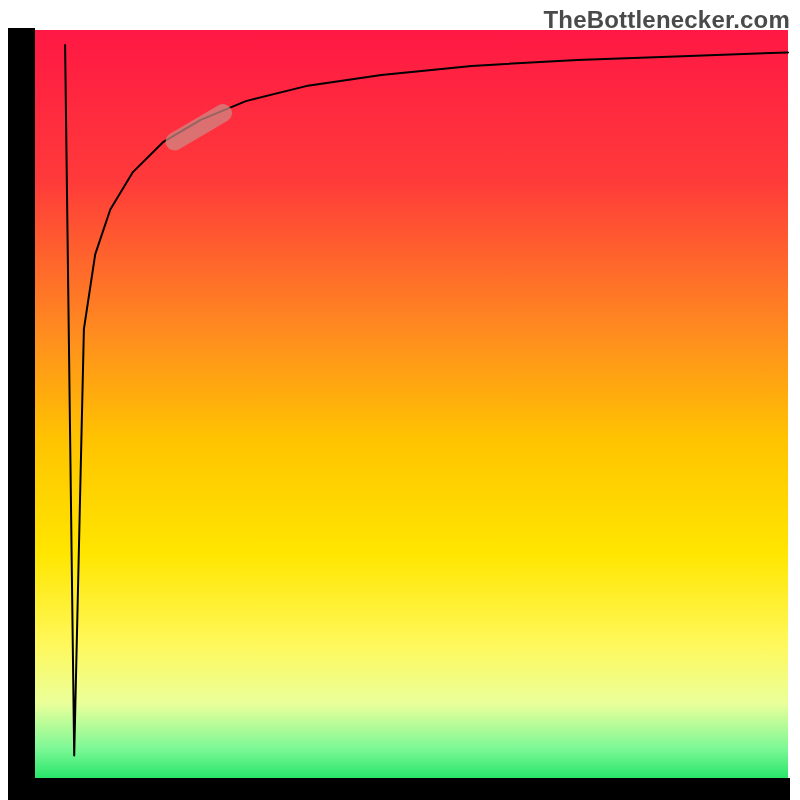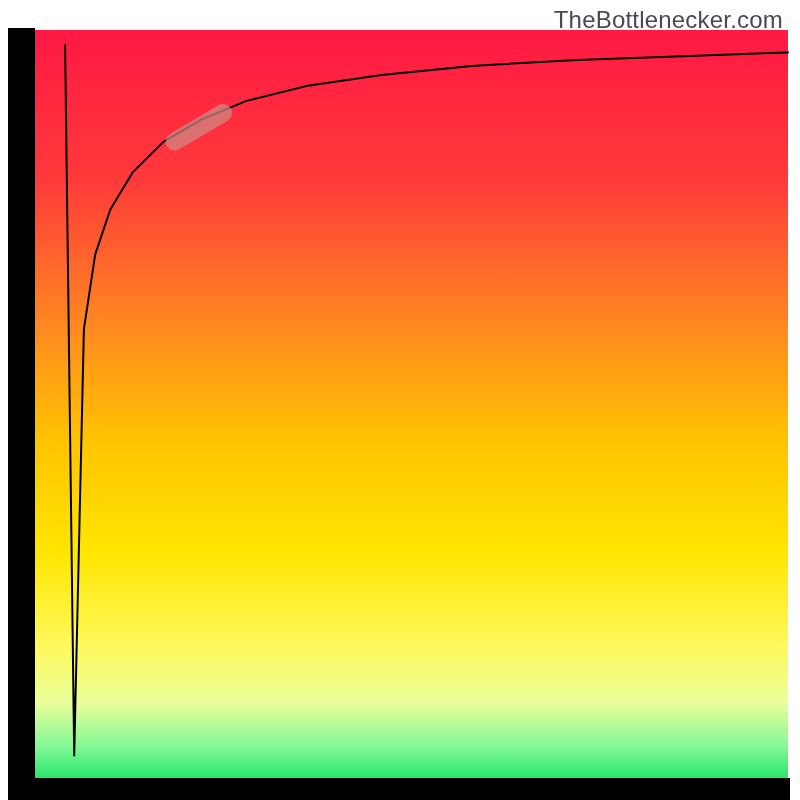--- a/index.html
+++ b/index.html
@@ -12,25 +12,25 @@
     font-family: Arial, Helvetica, sans-serif;
   }
   .stage {
     position: relative;
     width: 800px;
     height: 800px;
   }
   .watermark {
     position: absolute;
     top: 6px;
-    right: 17px;
+    right: 10px;
     font-size: 24px;
     color: #4a4a4a;
     letter-spacing: 0.2px;
-    font-weight: 400;
+    font-weight: 700;
   }
   svg {
     display: block;
   }
 </style>
 </head>
 <body>
 
 <div class="stage">
   <div class="watermark">TheBottlenecker.com</div>

